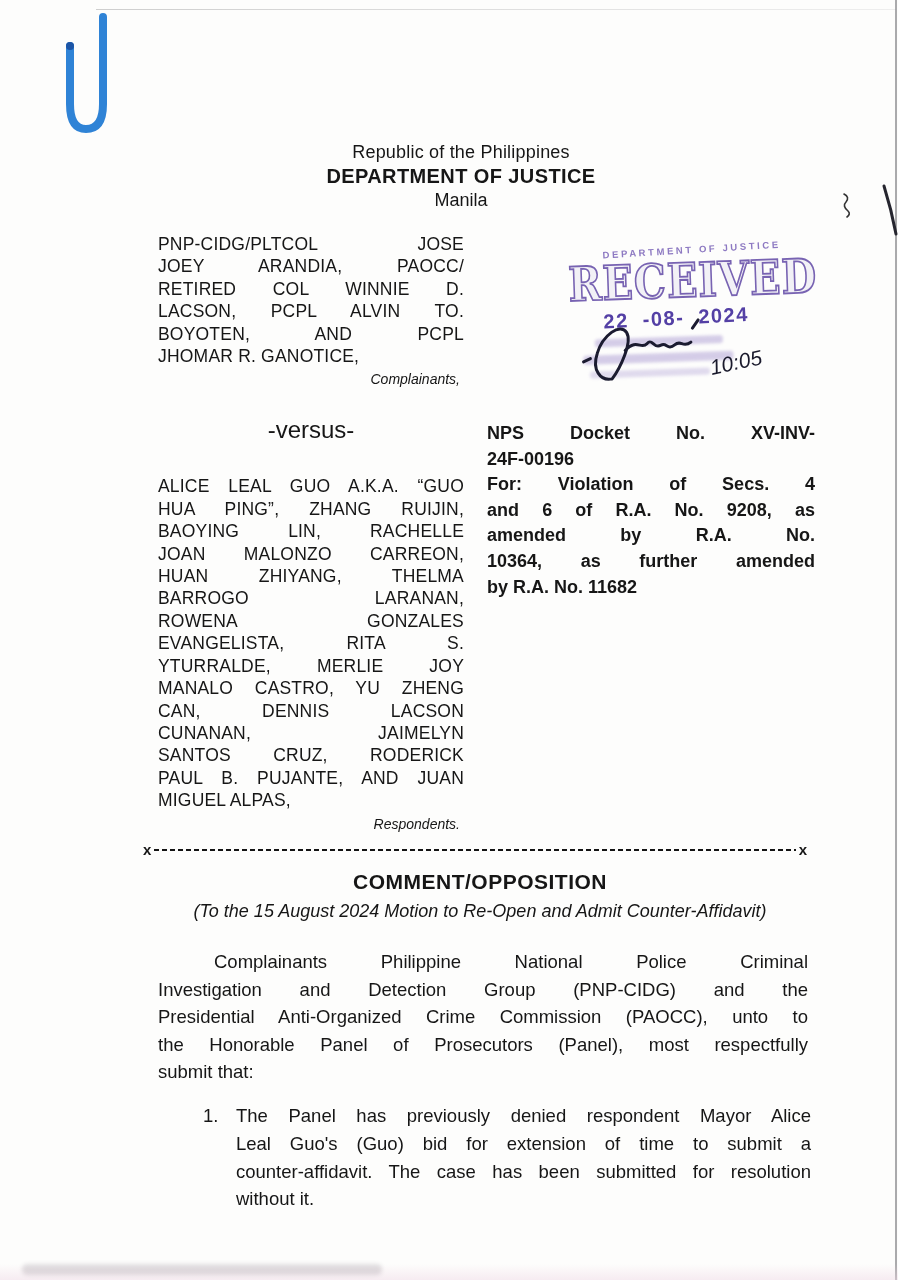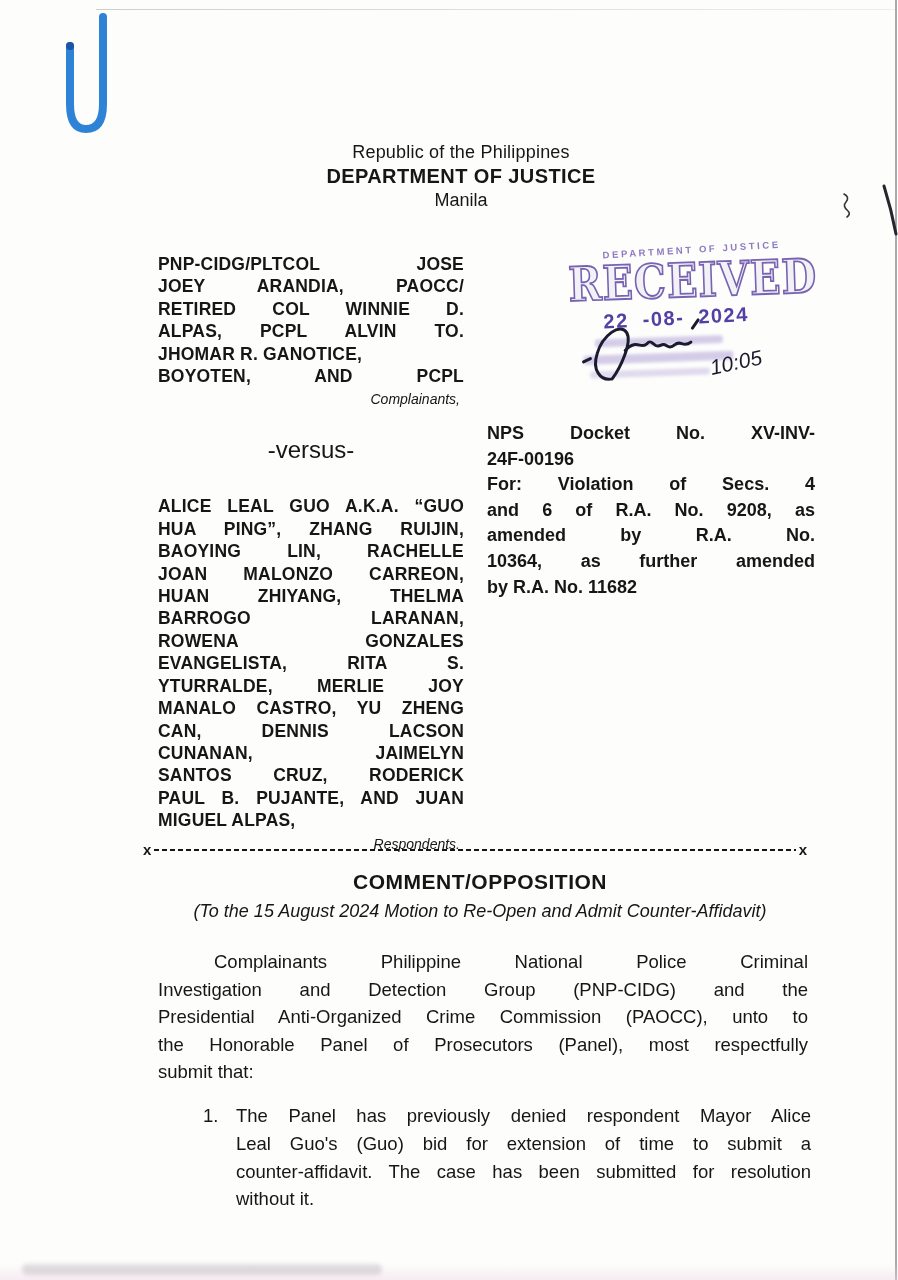--- a/index.html
+++ b/index.html
@@ -24,21 +24,21 @@
   .paperclip { position:absolute; left:56px; top:4px; }
 
   
   .header { position:absolute; top:142px; left:0; width:898px; text-align:center; padding-left:24px; }
   .hdr-republic { font-size:18px; letter-spacing:.2px; }
   .hdr-dept { font-size:20px; font-weight:700; letter-spacing:.4px; margin-top:2px; }
   .hdr-city { font-size:18px; margin-top:2px; }
 
   
   .caption-left { position:absolute; left:158px; top:233px; width:306px; }
-  .names { font-weight:700; font-size:17.5px; line-height:22.4px; letter-spacing:.2px;margin-top:20px; }
+  .names { font-weight:400; font-size:17.5px; line-height:22.4px; letter-spacing:.2px; }
   .line { text-align:left; white-space:normal; }
   .jl { text-align:justify; text-align-last:justify; }
   .party-label { font-style:italic; font-size:14px; text-align:right; padding-right:4px; line-height:22px; margin-top:1px; }
   .versus { text-align:center; font-size:24px; margin-top:26px; margin-bottom:31px; }
 
   .caption-right { position:absolute; left:487px; top:421px; width:328px; }
   .docket { font-size:18px; line-height:25.6px;font-weight:bold; }
 
   
   .stamp { position:absolute; left:566px; top:236px; width:256px; height:160px;
@@ -99,23 +99,23 @@
     <div class="hdr-republic">Republic of the Philippines</div>
     <div class="hdr-dept">DEPARTMENT OF JUSTICE</div>
     <div class="hdr-city">Manila</div>
   </div>
 
   <div class="caption-left">
     <div class="names">
         <div class="line jl">PNP-CIDG/PLTCOL JOSE</div>
         <div class="line jl">JOEY ARANDIA, PAOCC/</div>
         <div class="line jl">RETIRED COL WINNIE D.</div>
-        <div class="line jl">ALPAS, PCPL ALVIN TO.</div>
+        <div class="line jl">LACSON, PCPL ALVIN TO.</div>
+        <div class="line jl">BOYOTEN, AND PCPL</div>
         <div class="line">JHOMAR R. GANOTICE,</div>
-        <div class="line jl">BOYOTEN, AND PCPL</div>
       </div>
     <div class="party-label">Complainants,</div>
     <div class="versus">-versus-</div>
     <div class="names">
         <div class="line jl">ALICE LEAL GUO A.K.A. “GUO</div>
         <div class="line jl">HUA PING”, ZHANG RUIJIN,</div>
         <div class="line jl">BAOYING LIN, RACHELLE</div>
         <div class="line jl">JOAN MALONZO CARREON,</div>
         <div class="line jl">HUAN ZHIYANG, THELMA</div>
         <div class="line jl">BARROGO LARANAN,</div>

